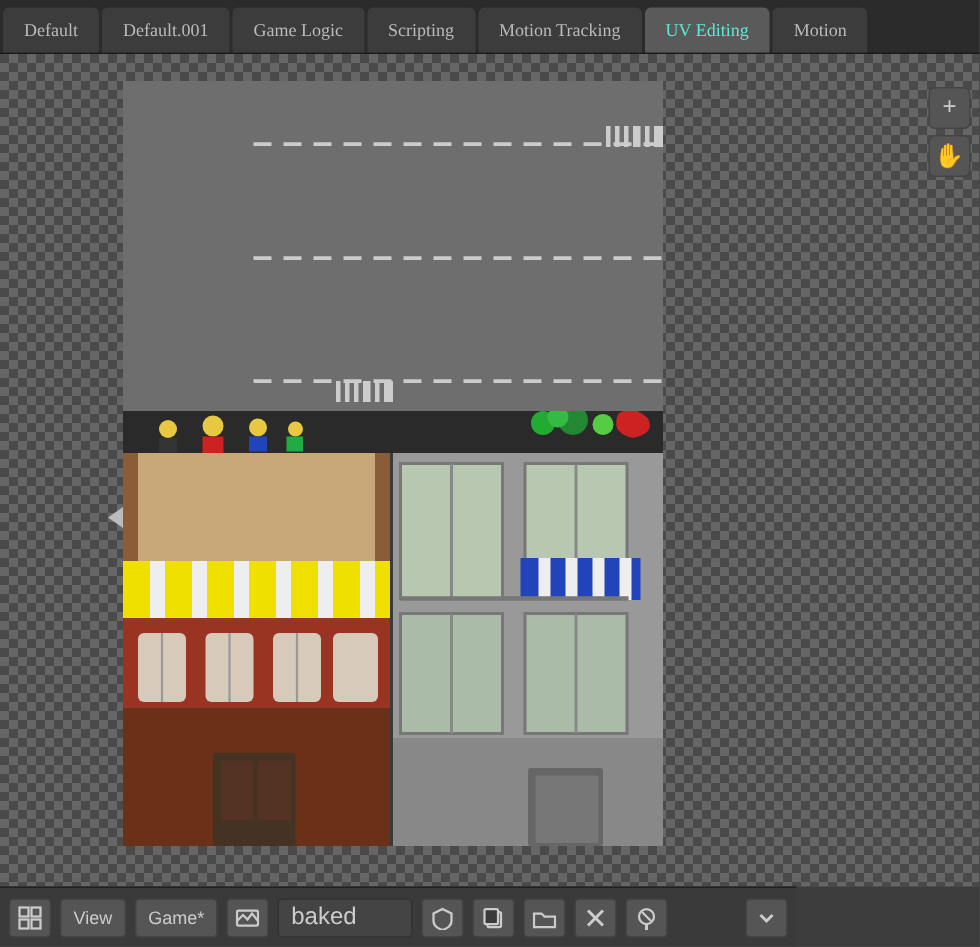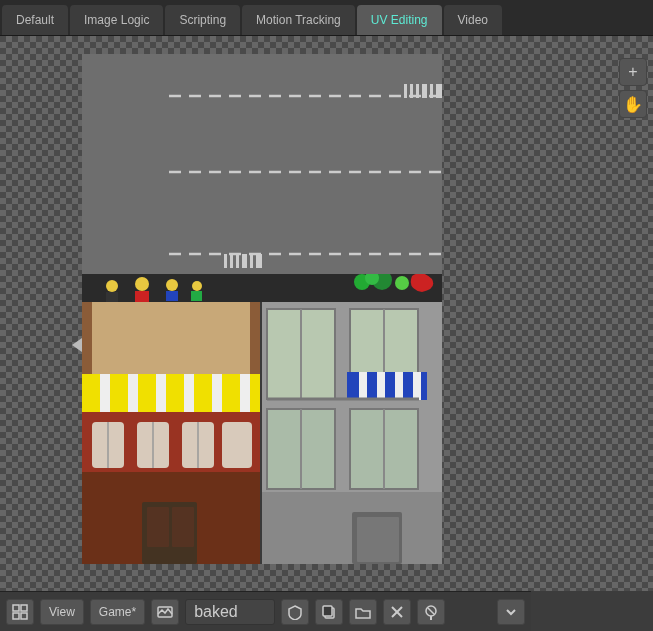--- a/index.html
+++ b/index.html
@@ -15,20 +15,21 @@
     }
 
     
     #tab-bar {
       display: flex;
       height: 36px;
       background: #2b2b2b;
       align-items: flex-end;
       padding-left: 2px;
       border-bottom: 1px solid #1a1a1a;
+      font-family: Liberation Serif, serif;
     }
     .tab {
       padding: 6px 14px;
       background: #3c3c3c;
       color: #bbb;
       cursor: pointer;
       border-radius: 4px 4px 0 0;
       margin-right: 2px;
       font-size: 12px;
       user-select: none;
@@ -185,25 +186,26 @@
       width: 360px;
       height: 220px;
       background: #6e6e6e;
     }
   </style>
 </head>
 <body>
 
 <div id="tab-bar">
   <div class="tab">Default</div>
-  <div class="tab">Image Logic</div>
+  <div class="tab">Default.001</div>
+  <div class="tab">Game Logic</div>
   <div class="tab">Scripting</div>
   <div class="tab">Motion Tracking</div>
   <div class="tab active">UV Editing</div>
-  <div class="tab">Video</div>
+  <div class="tab">Motion</div>
 </div>
 
 <div id="main-area">
 
   <div id="checkerboard"></div>
 
   <div id="left-arrow"></div>
 
   <div id="canvas-area">
 

